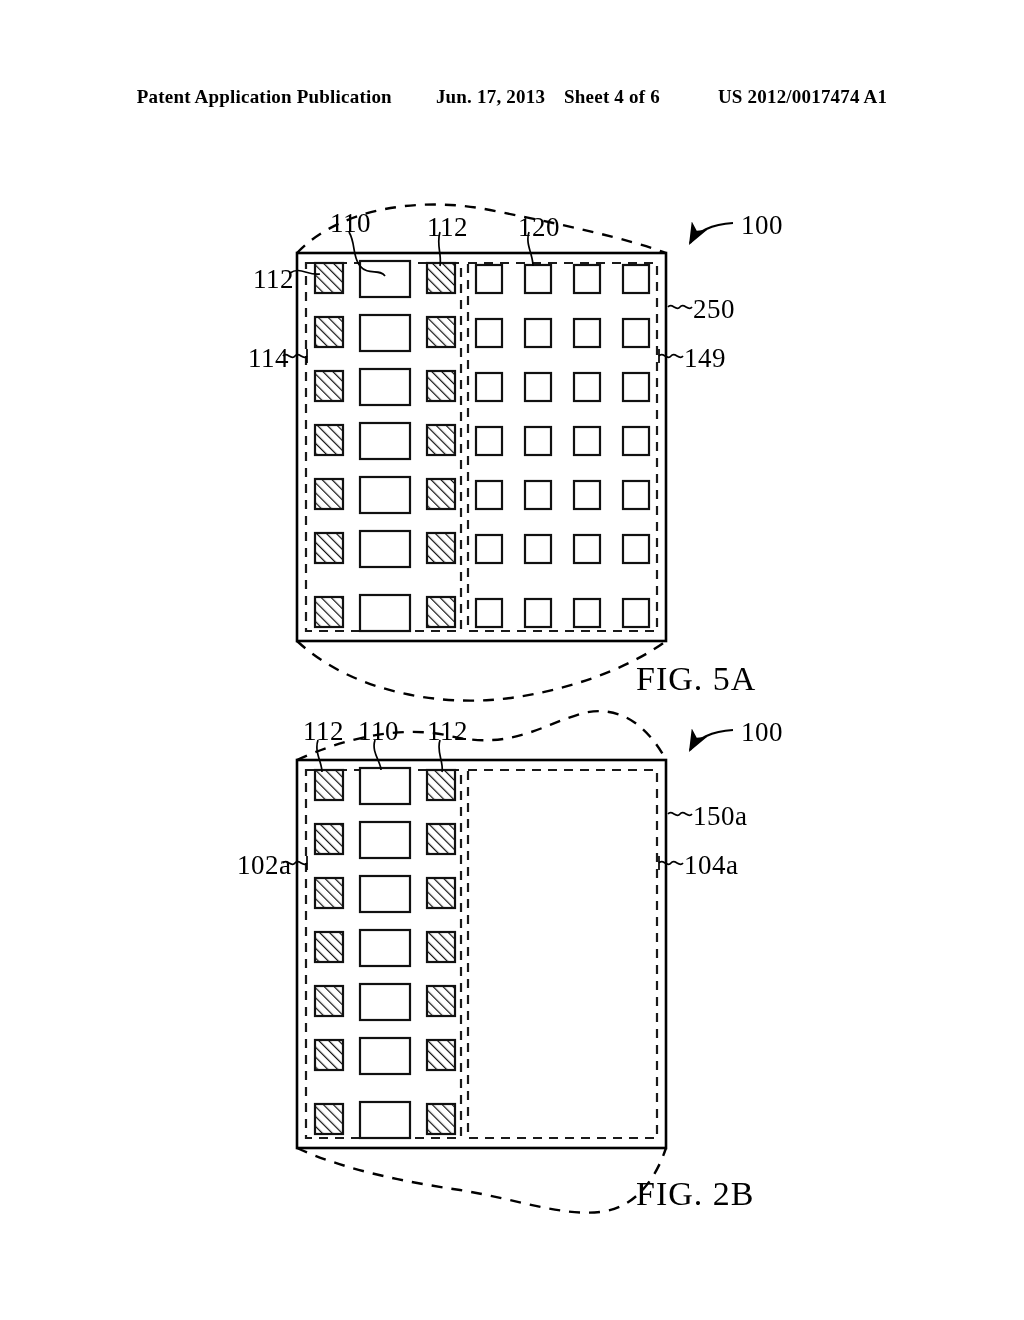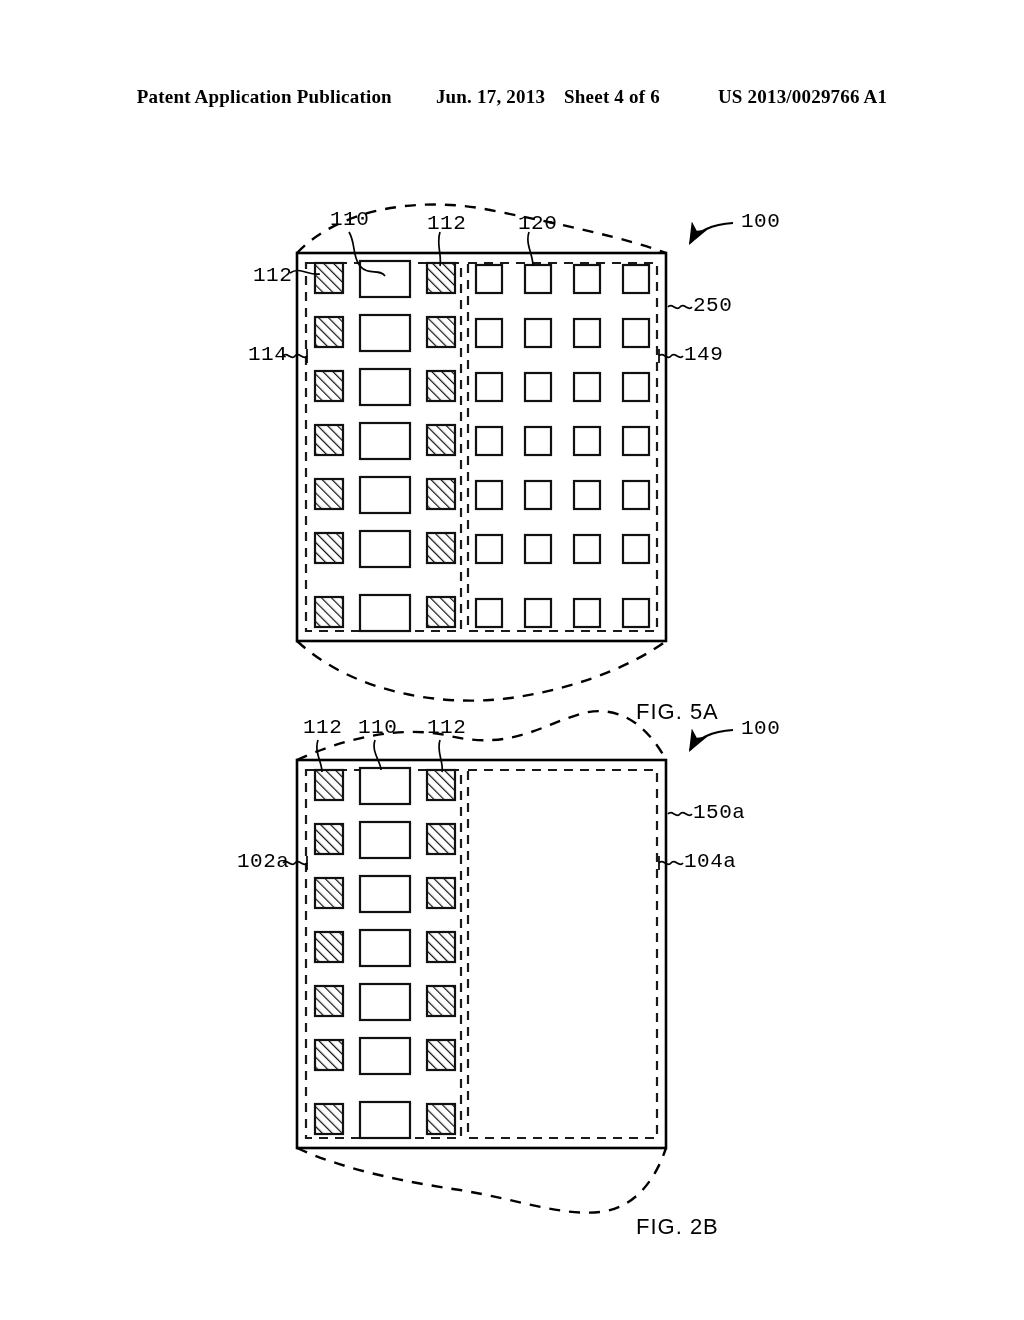--- a/index.html
+++ b/index.html
@@ -42,48 +42,47 @@
     position: absolute;
     left: 0;
     top: 0;
     width: 1024px;
     height: 1320px;
     pointer-events: none;
   }
 
   .fig-caption {
     position: absolute;
-    font-family: Liberation Sans, sans-serif;
-    font-size: 22px;
+    font-family: Liberation Serif, serif;
+    font-size: 34px;
     letter-spacing: 1px;
     white-space: nowrap;
-    margin-top: 39px;
   }
   #fig-5a-caption { left: 636px; top: 660px; }
   #fig-5b-caption { left: 636px; top: 1175px; }
 
   
   .ref-label {
     position: absolute;
-    font-family: Liberation Mono, monospace;
-    font-size: 21px;
+    font-family: Liberation Serif, serif;
+    font-size: 27px;
     letter-spacing: 0.5px;
     white-space: nowrap;
   }
 </style>
 </head>
 <body>
 
 <div id="page-header">
   <span class="hdr-left">Patent Application Publication</span>
   <span class="hdr-mid">
     <span>Jun. 17, 2013</span>
     <span class="sheet">Sheet 4 of 6</span>
   </span>
-  <span class="hdr-right">US 2013/0029766 A1</span>
+  <span class="hdr-right">US 2012/0017474 A1</span>
 </div>
 
 <svg class="figure-canvas" width="1024" height="1320" viewBox="0 0 1024 1320" xmlns="http://www.w3.org/2000/svg">
 
   <defs>
 
     <pattern id="hatch45" width="7" height="7" patternUnits="userSpaceOnUse" patternTransform="rotate(-45)">
       <rect width="7" height="7" fill="#ffffff"></rect>
       <line x1="0" y1="0" x2="0" y2="7" stroke="#111111" stroke-width="2.4"></line>
     </pattern>

